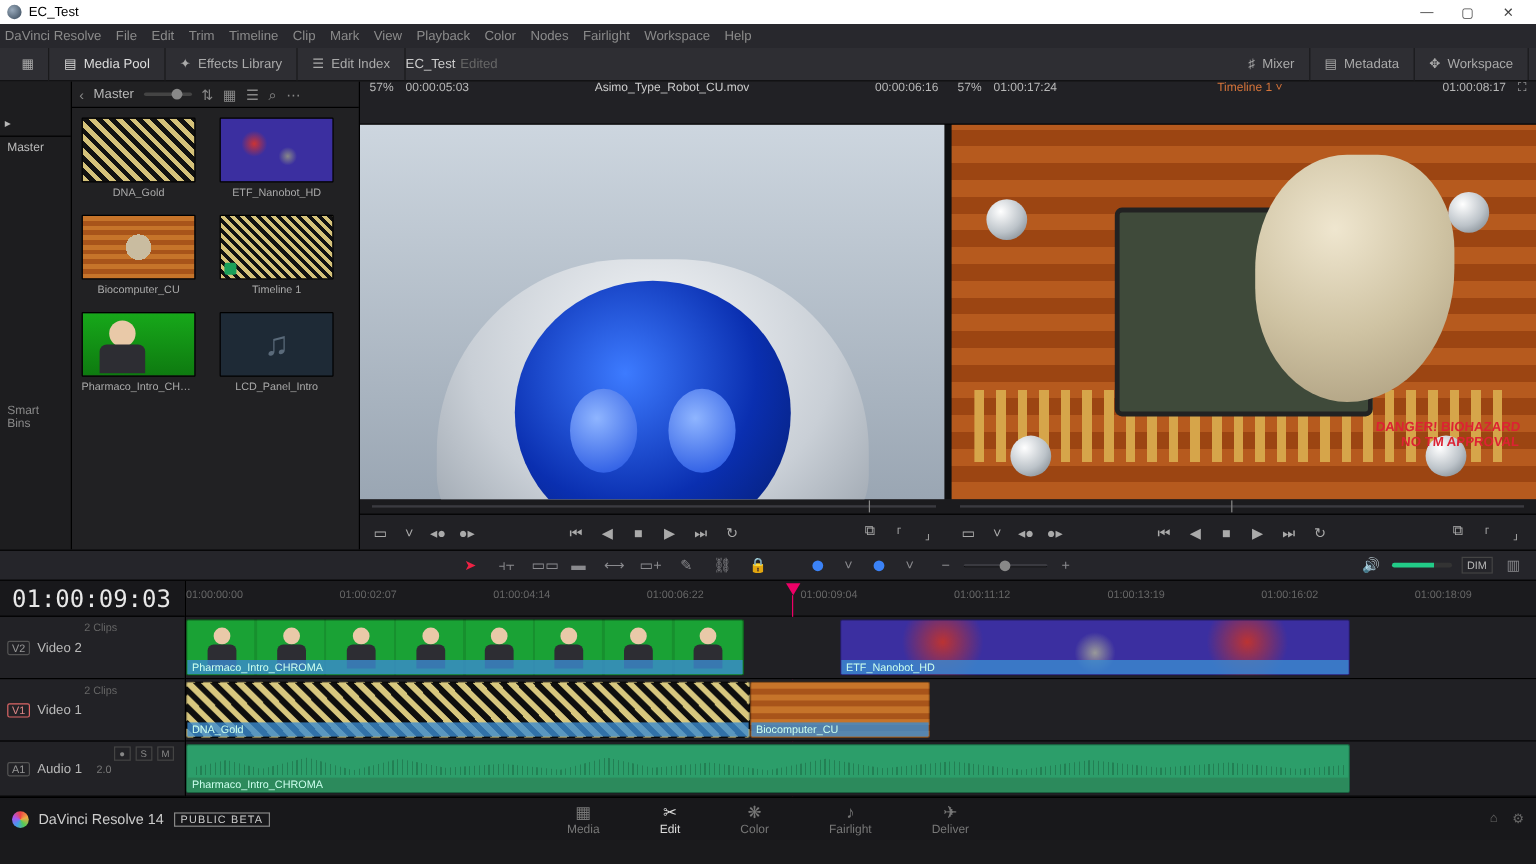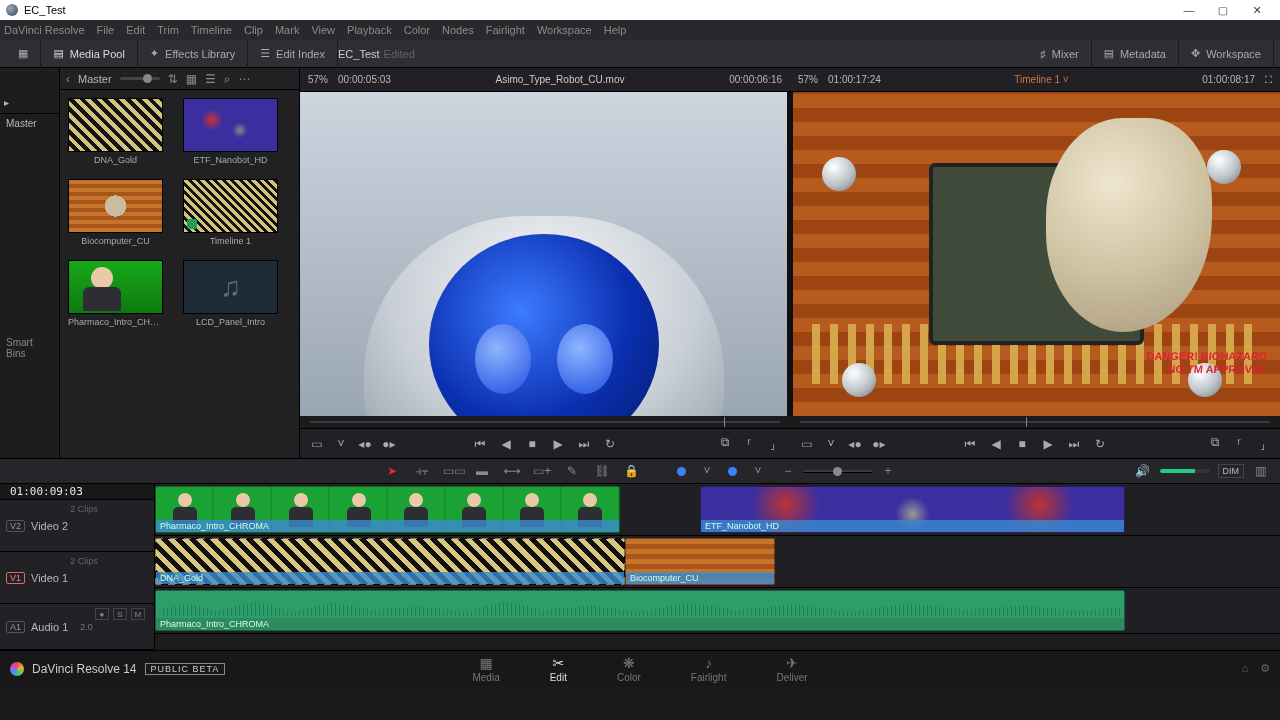--- a/index.html
+++ b/index.html
@@ -40,21 +40,21 @@
 .thumb.nano{background:radial-gradient(circle at 30% 40%,#c33,transparent 15%),radial-gradient(circle at 60% 60%,#888,transparent 12%),#3b2fa0}
 .thumb.bio{background:radial-gradient(circle at 50% 50%,#c9bca0 0 20%,transparent 20%),repeating-linear-gradient(0deg,#c6742a 0 4px,#a8541a 4px 8px)}
 .thumb.tl{background:repeating-linear-gradient(45deg,#d5c27a 0 3px,#111 3px 6px);position:relative}
 .thumb.tl::after{content:'';position:absolute;left:3px;bottom:3px;width:10px;height:10px;background:#1aa05a;border-radius:2px}
 .thumb.green{background:linear-gradient(#17a81a,#0e7a10);position:relative}
 .thumb.green::before{content:'';position:absolute;left:22px;top:6px;width:22px;height:22px;border-radius:50%;background:#e9c9a8}
 .thumb.green::after{content:'';position:absolute;left:14px;top:26px;width:38px;height:24px;background:#2d2d33;border-radius:6px 6px 0 0}
 .thumb.audio{background:#1e2a36;display:flex;align-items:center;justify-content:center;color:#5a6a7a;font-size:28px}
 
 #viewers{flex:1;display:flex;flex-direction:column}
-#vhdr{height:24px;display:flex;align-items:center;background:#212125;border-bottom:1px solid #000;font-size:10px}
+#vhdr{height:36px;display:flex;align-items:flex-start;background:#212125;border-bottom:1px solid #000;font-size:10px}
 #vhdr .half{flex:1;display:flex;align-items:center;padding:0 8px;gap:10px}
 #vhdr .title{flex:1;text-align:center;color:#ccc}
 #vhdr .tlname{color:#d6743a}
 #screens{flex:1;display:flex;gap:6px;padding:0 0 0 0;background:#101011}
 .screen{flex:1;position:relative;overflow:hidden}
 .screen.left{background:linear-gradient(#cdd6df,#9aa6b3)}
 .robotbody{position:absolute;left:50%;bottom:-40px;transform:translateX(-50%);width:360px;height:240px;background:radial-gradient(ellipse at 50% 30%,#f4f6f8,#c9cfd6 60%,#97a0aa);border-radius:160px 160px 60px 60px}
 .robotface{position:absolute;left:50%;top:18px;transform:translateX(-50%);width:230px;height:220px;border-radius:50%;background:radial-gradient(circle at 40% 35%,#3d7bff,#0a2fb0 55%,#041a66)}
 .eye{position:absolute;top:90px;width:56px;height:70px;border-radius:50%;background:radial-gradient(circle at 40% 35%,#8fb5ff,#1e4fe0)}
 .eye.l{left:46px}.eye.r{right:46px}
@@ -81,21 +81,21 @@
 #editbar .arrow{color:#e24}
 #editbar .bluedot{width:9px;height:9px;border-radius:50%;background:#3b82f6;display:inline-block}
 #editbar .zoom{display:flex;align-items:center;gap:6px}
 #editbar .zoom .track{width:70px;height:3px;background:#3a3a40;border-radius:2px;position:relative}
 #editbar .zoom .track::after{content:'';position:absolute;left:30px;top:-3px;width:9px;height:9px;border-radius:50%;background:#888}
 #editbar .right{position:absolute;right:10px;display:flex;align-items:center;gap:8px}
 #editbar .vol{width:50px;height:4px;background:linear-gradient(90deg,#2c8 70%,#333 70%);border-radius:2px}
 
 #timeline{flex:1;display:flex;background:#1c1c1f}
 #tlheads{width:155px;background:#222226;border-right:1px solid #000;display:flex;flex-direction:column}
-#bigtc{height:16px;display:flex;align-items:center;padding:0 10px;color:#e8e8e8;font-size:11px;font-family:monospace;background:#18181b;border-bottom:1px solid #000}
+#bigtc{height:30px;display:flex;align-items:center;padding:0 10px;color:#e8e8e8;font-size:20px;font-family:monospace;background:#18181b;border-bottom:1px solid #000}
 .trkhead{border-bottom:1px solid #000;padding:4px 6px;display:flex;flex-direction:row;gap:2px}
 .trkhead .nm{display:flex;gap:6px;align-items:center}
 .trkhead .tag{border:1px solid #555;padding:0 3px;font-size:9px;color:#999;border-radius:2px}
 .trkhead .tag.on{border-color:#d66;color:#d88}
 .trkhead .sub{font-size:9px;color:#666}
 .trkhead .btns{display:flex;gap:4px}
 .trkhead .b{width:14px;height:12px;border:1px solid #444;font-size:8px;display:flex;align-items:center;justify-content:center;color:#888}
 #tltracks{flex:1;position:relative;overflow:hidden}
 #ruler{height:30px;background:#1b1b1e;border-bottom:1px solid #000;position:relative;font-size:9px;color:#666;font-family:monospace}
 #ruler .tk{position:absolute;top:6px}
@@ -380,20 +380,32 @@
           <span style="font-size:9px;color:#777">2.0</span>
         </div>
       <div class="btns">
           <span class="b">●</span>
           <span class="b">S</span>
           <span class="b">M</span>
         </div>
     </div>
   </div>
   <div id="tltracks">
+    <div id="ruler">
+      <span class="play" style="left:500px"></span>
+    <span class="tk" style="left: 0px;">01:00:00:00</span>
+        <span class="tk" style="left: 128px;">01:00:02:07</span>
+        <span class="tk" style="left: 256px;">01:00:04:14</span>
+        <span class="tk" style="left: 384px;">01:00:06:22</span>
+        <span class="tk" style="left: 512px;">01:00:09:04</span>
+        <span class="tk" style="left: 640px;">01:00:11:12</span>
+        <span class="tk" style="left: 768px;">01:00:13:19</span>
+        <span class="tk" style="left: 896px;">01:00:16:02</span>
+        <span class="tk" style="left: 1024px;">01:00:18:09</span>
+      </div>
     <div class="track">
       <div class="clipblock cb-green" style="left:0;width:465px">
         <div class="figs">
             <div class="fig"></div>
             <div class="fig"></div>
             <div class="fig"></div>
             <div class="fig"></div>
             <div class="fig"></div>
             <div class="fig"></div>
             <div class="fig"></div>

